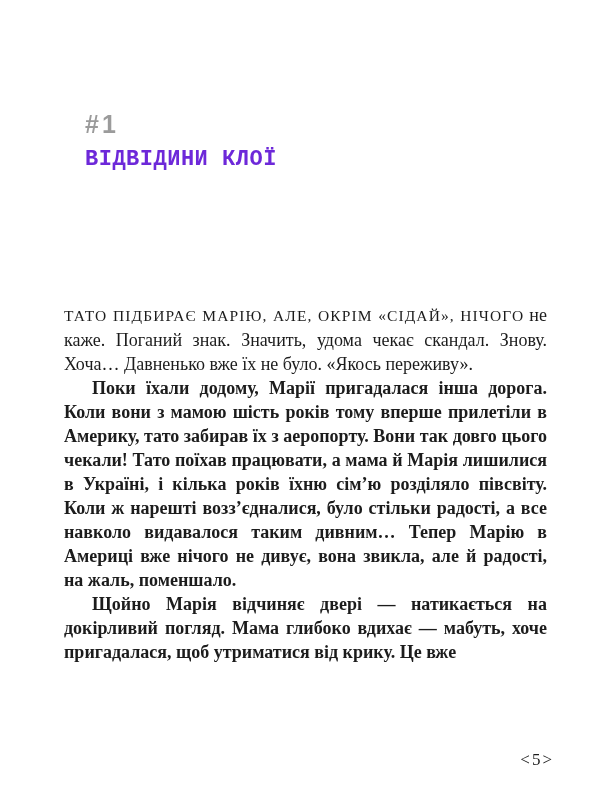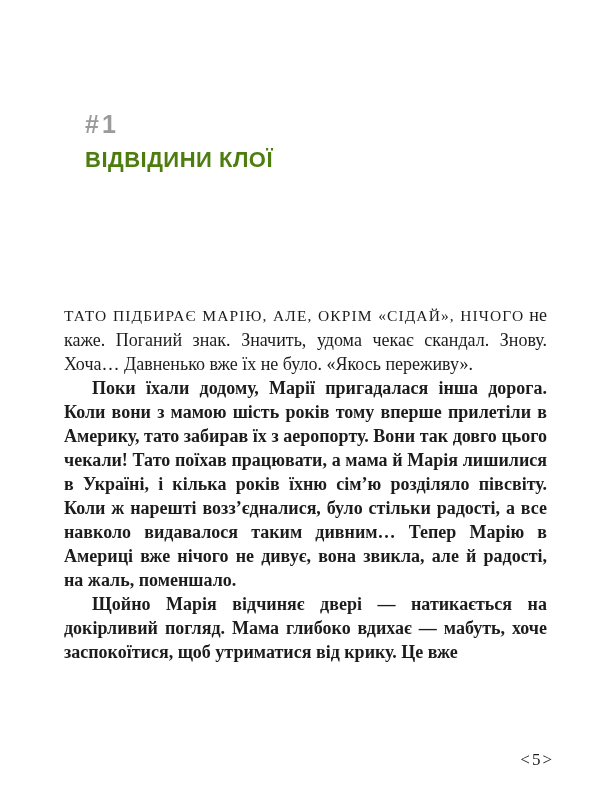--- a/index.html
+++ b/index.html
@@ -23,25 +23,25 @@
   }
   .chapter-number {
     font-family: "Liberation Sans", sans-serif;
     font-weight: 700;
     font-size: 25px;
     letter-spacing: 3px;
     color: #9b9b9b;
   }
   .chapter-title {
     margin-top: 8px;
-    font-family: Liberation Sans, sans-serif;
+    font-family: Liberation Mono, monospace;
     font-weight: 700;
     font-size: 22px;
     letter-spacing: 0.5px;
-    color: #4d7c0f;
+    color: #6d28d9;
   }
   .body-text {
     position: absolute;
     left: 64px;
     right: 53px;
     top: 303px;
     font-size: 18px;
     line-height: 24px;
     text-align: justify;
     color: #1c1c1c;
@@ -72,18 +72,18 @@
 <div class="page">
 
   <div class="chapter-block">
     <div class="chapter-number">#1</div>
     <div class="chapter-title">ВІДВІДИНИ КЛОЇ</div>
   </div>
 
   <div class="body-text">
     <p><span class="lead-caps">ТАТО ПІДБИРАЄ МАРІЮ, АЛЕ, ОКРІМ «СІДАЙ», НІЧОГО</span><span> не каже. Поганий знак. Значить, удома чекає скандал. Знову. Хоча… Давненько вже їх не було. «Якось переживу».</span></p>
     <p class="indent">Поки їхали додому, Марії пригадалася інша дорога. Коли вони з мамою шість років тому вперше прилетіли в Америку, тато забирав їх з аеропорту. Вони так довго цього чекали! Тато поїхав працювати, а мама й Марія лишилися в Україні, і кілька років їхню сім’ю розділяло півсвіту. Коли ж нарешті возз’єдналися, було стільки радості, а все навколо видавалося таким дивним… Тепер Марію в Америці вже нічого не дивує, вона звикла, але й радості, на жаль, поменшало.</p>
-    <p class="indent">Щойно Марія відчиняє двері — натикається на докірливий погляд. Мама глибоко вдихає — мабуть, хоче заспокоїтися, щоб утриматися від крику. Це вже</p>
+    <p class="indent">Щойно Марія відчиняє двері — натикається на докірливий погляд. Мама глибоко вдихає — мабуть, хоче пригадалася, щоб утриматися від крику. Це вже</p>
   </div>
 
   <div class="page-number">&lt;5&gt;</div>
 
 </div>
 
 </body></html>

